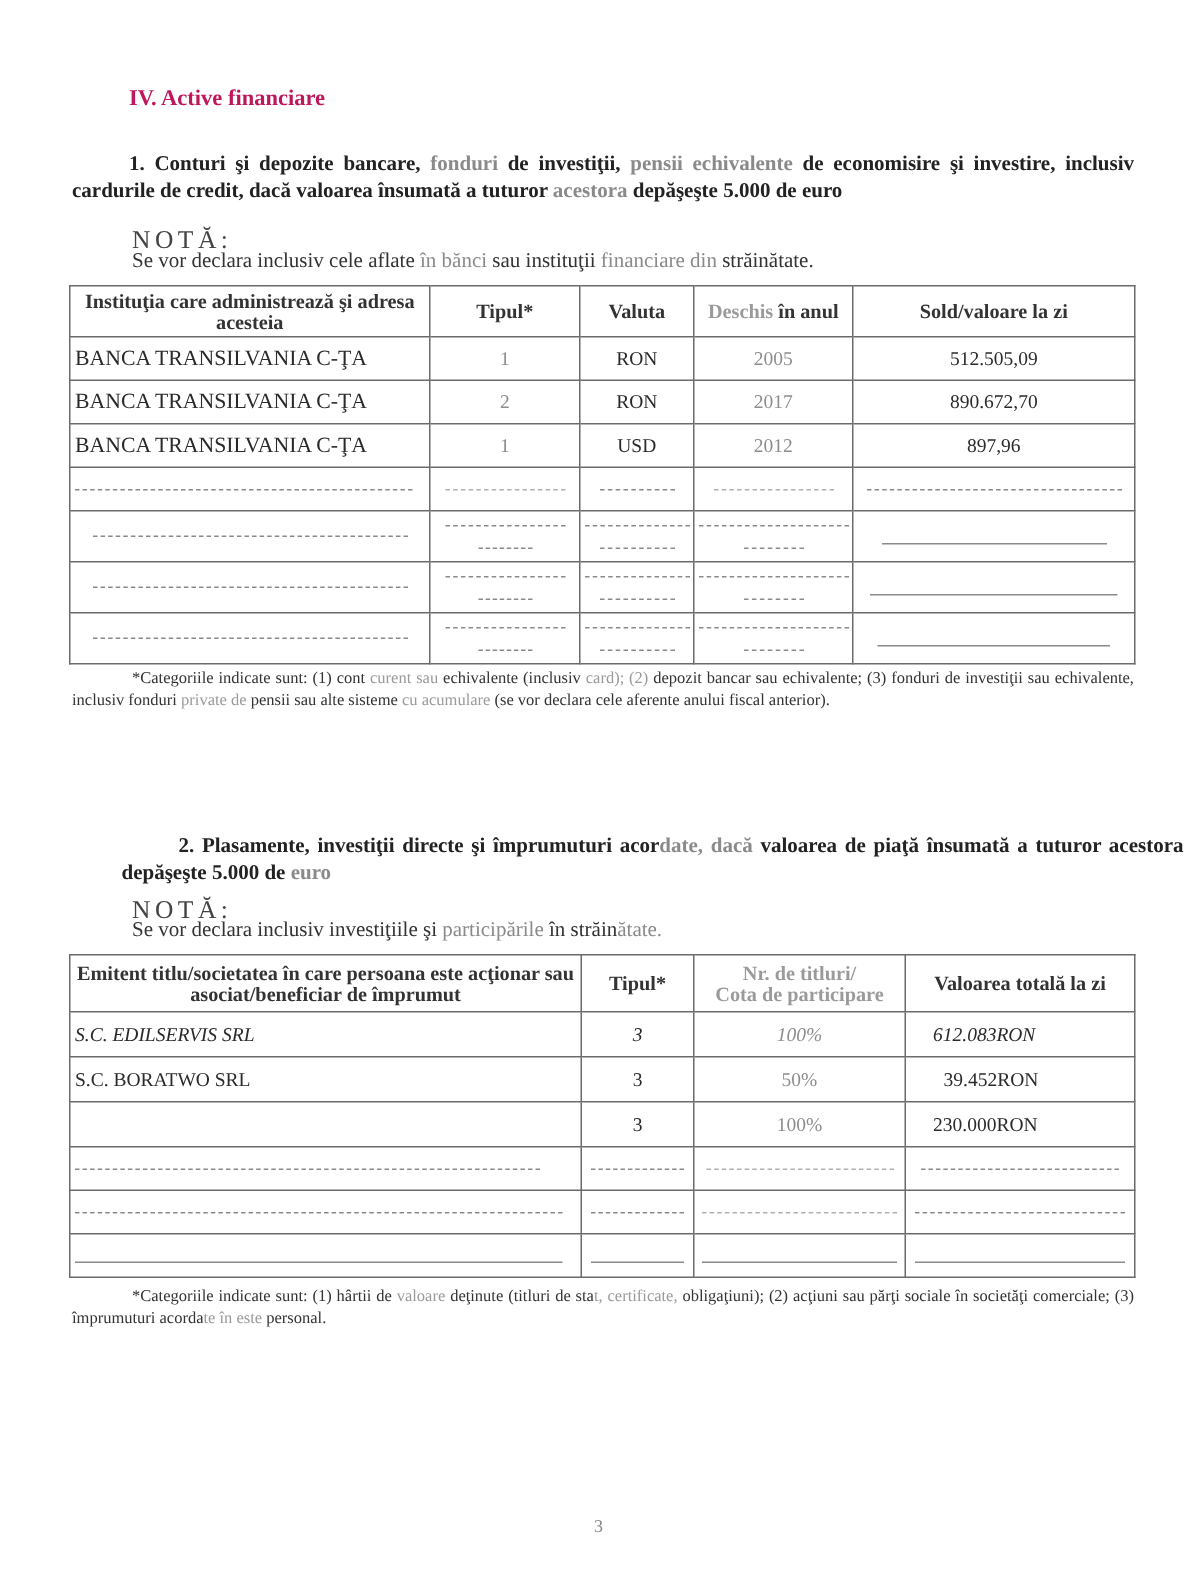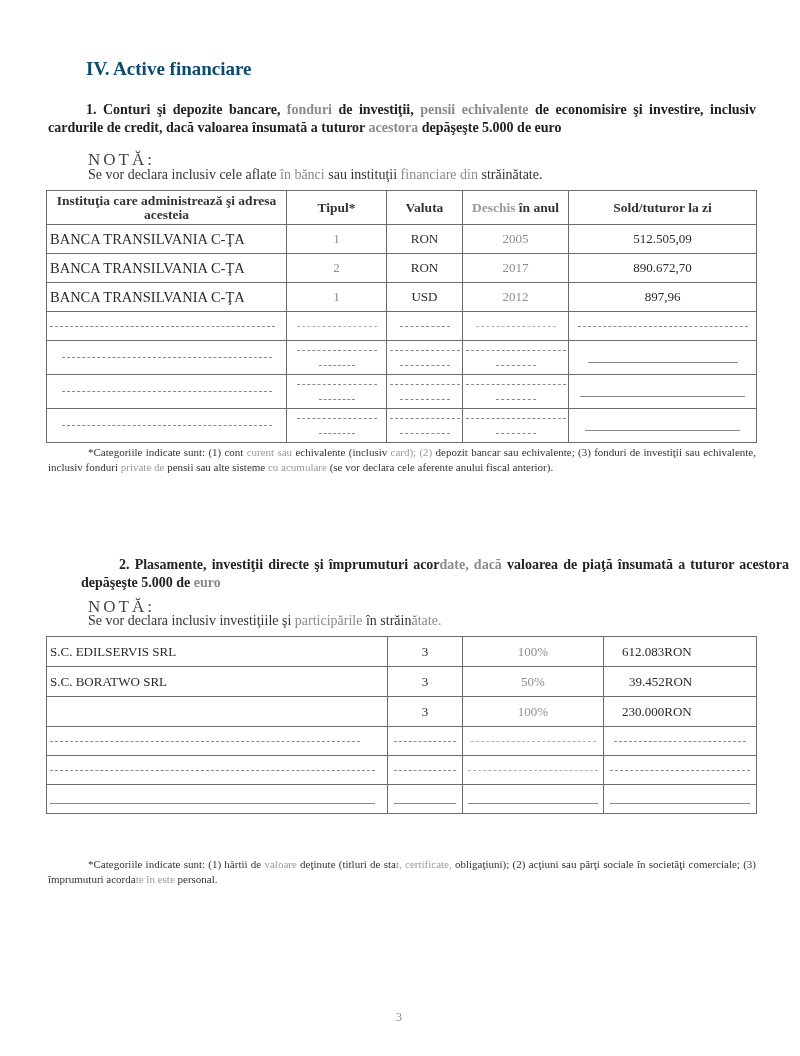--- a/index.html
+++ b/index.html
@@ -2,21 +2,21 @@
 <html><head>
 <meta charset="utf-8">
 <style>
   html, body { margin: 0; padding: 0; background: #ffffff; }
   body {
     width: 800px; height: 1056px; position: relative; overflow: hidden;
     font-family: "Liberation Serif", "DejaVu Serif", serif;
     color: #2a2a2a;
   }
   .abs { position: absolute; }
-  .section-title { left: 86px; top: 58px; font-size: 19px; font-weight: bold; color: #0c4a6e; }
+  .section-title { left: 86px; top: 58px; font-size: 15px; font-weight: bold; color: #be185d; }
   .heading {
     left: 48px; width: 708px; font-size: 14px; font-weight: bold; line-height: 18px;
     text-align: justify; text-indent: 38px; color: #222;
   }
   .heading .faint { color: #8a8a8a; }
   .nota-label { left: 88px; font-size: 17px; letter-spacing: 3px; color: #444; }
   .nota-text { left: 88px; font-size: 14px; color: #333; }
   .nota-text .faint { color: #8a8a8a; }
 
   table.grid {
@@ -60,21 +60,21 @@
       <col style="width:76px">
       <col style="width:106px">
       <col style="width:188px">
     </colgroup>
   <tbody>
       <tr style="height:34px;">
     <th>Instituţia care administrează şi adresa acesteia</th>
     <th class="faint-h">Tipul*</th>
     <th>Valuta</th>
     <th><span class="faint-h">Deschis</span><span> în anul</span></th>
-    <th>Sold/tuturor la zi</th>
+    <th>Sold/valoare la zi</th>
   </tr>
   <tr style="height:29px;">
     <td style="font-size:14.5px;">BANCA TRANSILVANIA  C-ŢA</td>
     <td class="center faint-cell">1</td>
     <td class="center">RON</td>
     <td class="center faint-cell">2005</td>
     <td class="center">512.505,09</td>
   </tr>
   <tr style="height:29px;">
     <td style="font-size:14.5px;">BANCA TRANSILVANIA C-ŢA</td>
@@ -178,21 +178,27 @@
 <div class="abs nota-text" style="top:613px;"><span>Se vor declara inclusiv investiţiile şi </span><span class="faint">participările</span><span> în străin</span><span class="faint">ătate.</span></div>
 
 <table class="grid" style="left:46px; top:636px; width:710px;">
   <colgroup>
       <col style="width:341px">
       <col style="width:75px">
       <col style="width:141px">
       <col style="width:153px">
     </colgroup>
   <tbody>
-  <tr style="height:30px;">
+      <tr style="height:38px;">
+    <th>Emitent titlu/societatea în care persoana este acţionar sau asociat/beneficiar de împrumut</th>
+    <th>Tipul*</th>
+    <th><span class="faint-h">Nr. de titluri/</span><br><span class="faint-h">Cota de participare</span></th>
+    <th>Valoarea totală la zi</th>
+  </tr>
+  <tr style="height:30px;font-style:italic;">
     <td>S.C. EDILSERVIS SRL</td>
     <td class="center">3</td>
     <td class="center faint-cell">100%</td>
     <td style="padding-left:18px;margin-top:12px;">612.083RON</td>
   </tr>
   <tr style="height:30px;padding-left:28px;">
     <td>S.C. BORATWO SRL</td>
     <td class="center">3</td>
     <td class="center faint-cell">50%</td>
     <td style="padding-left:25px;">39.452RON</td>

